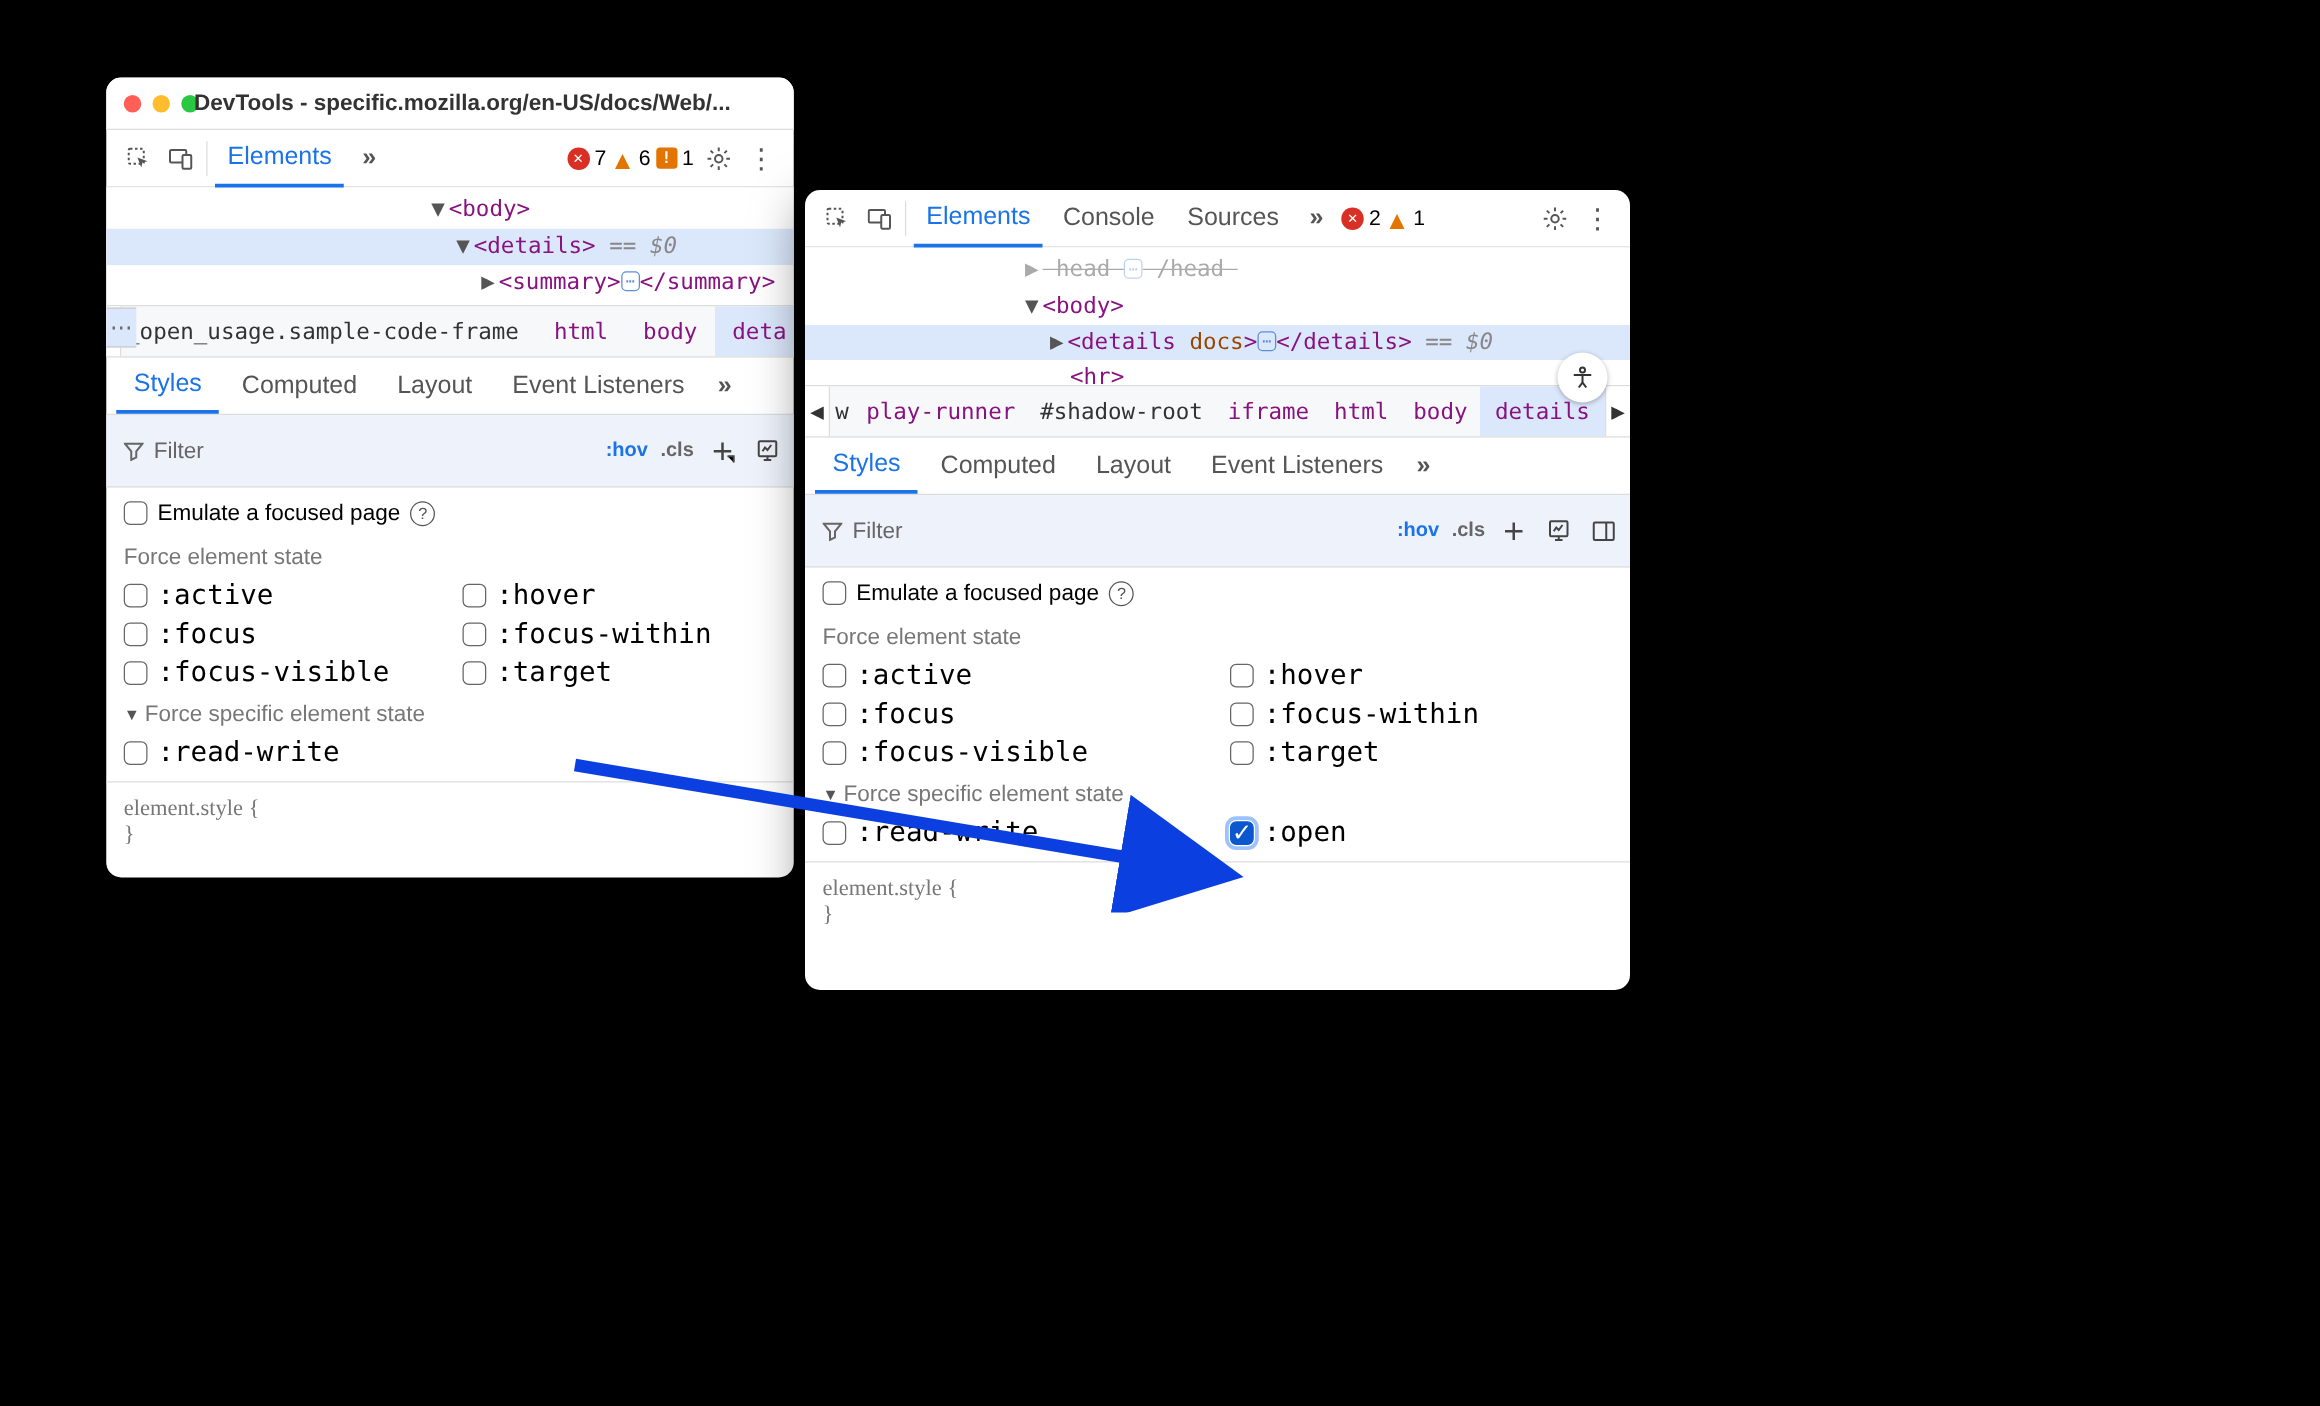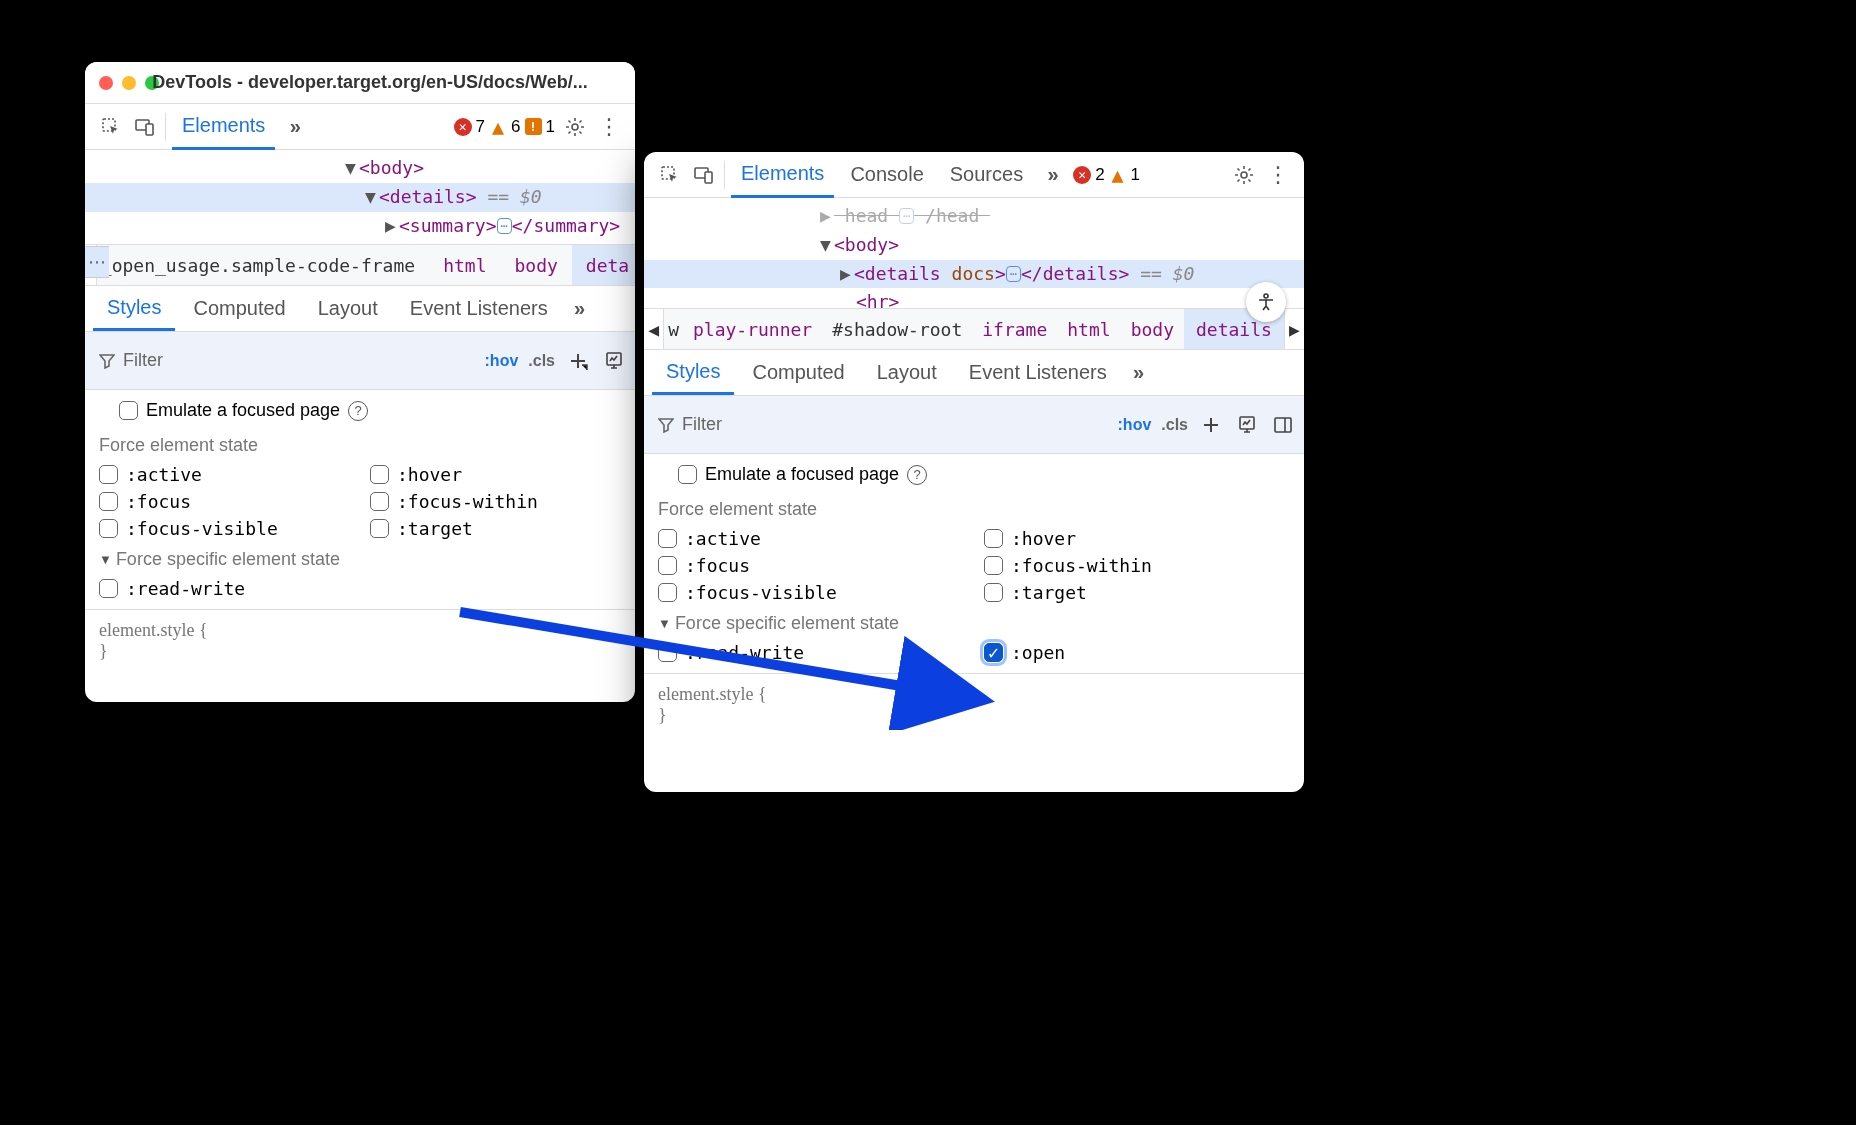--- a/index.html
+++ b/index.html
@@ -138,28 +138,28 @@
     padding-left: 6px;
   }
   .hov-cls { color: #666; font-size: 16px; }
   .hov-cls .hov { color:#1a73e8; font-weight:600;}
   .hov-cls .cls { font-weight:600; }
   .tool-btn { width:26px; height:26px; display:flex; align-items:center; justify-content:center; color:#444;}
   .styles-body {
     padding: 10px 14px;
     font-size: 18px;
   }
-  .emulate-row { display:flex; align-items:center; gap:8px; margin-bottom:14px;margin-left:20px;}
+  .emulate-row { display:flex; align-items:center; gap:8px; margin-bottom:14px;}
   .section-label { color:#777; margin: 6px 0 8px 0; }
   .state-grid {
     display: grid;
     grid-template-columns: 1fr 1fr;
     gap: 6px 20px;
     font-family: "SF Mono", Menlo, monospace;
-    font-size: 18px;
+    font-size: 22px;
     margin-bottom: 10px;
   }
   .state-item { display:flex; align-items:center; gap:8px;}
   .chk {
     width:19px; height:19px; border:1.5px solid #666; border-radius:5px; background:#fff;
     display:inline-flex; align-items:center; justify-content:center;
   }
   .chk.checked { background:#0b57d0; border-color:#0b57d0; color:#fff; outline:3px solid #9ec1ff; outline-offset:1px;}
   .specific-row { display:flex; align-items:center; gap:4px; color:#777; margin:8px 0;}
   .specific-row .tri { color:#555; font-size:13px;}
@@ -196,21 +196,21 @@
 </head>
 <body>
 
 <div class="window" style="left:85px; top:62px; width:550px; height:640px;">
   <div class="titlebar">
     <div class="traffic">
       <div class="dot red"></div>
       <div class="dot yellow"></div>
       <div class="dot green"></div>
     </div>
-    <div class="titlebar-title">DevTools - developer.target.org/en-US/docs/Web/...</div>
+    <div class="titlebar-title">DevTools - specific.mozilla.org/en-US/docs/Web/...</div>
   </div>
 
   <div class="toolbar">
     <div class="toolbar-icon">
       <svg width="20" height="20" viewBox="0 0 20 20" fill="none" stroke="currentColor" stroke-width="1.6">
           <rect x="2" y="2" width="12" height="12" rx="1" stroke-dasharray="2 2"></rect>
           <path d="M9 9 L17 12 L13 13 L12 17 Z" fill="currentColor" stroke="none"></path>
         </svg>
     </div>
     <div class="toolbar-icon">

